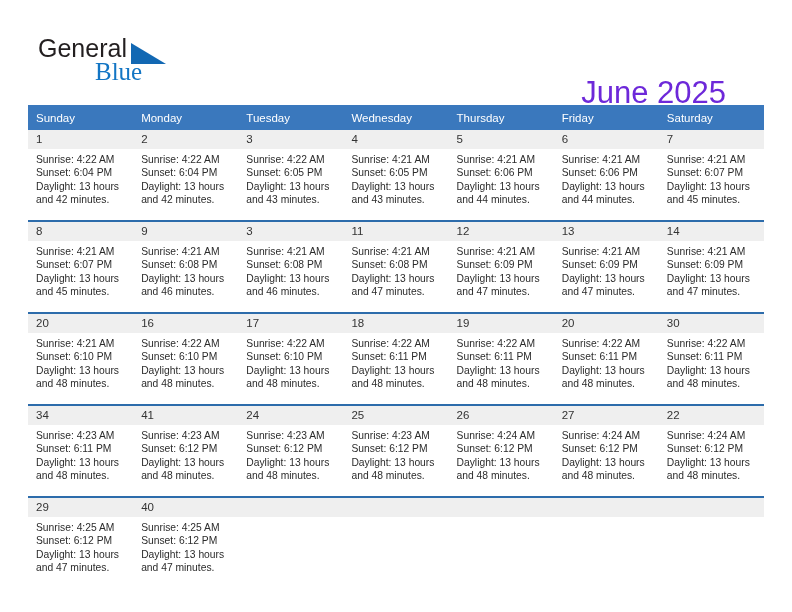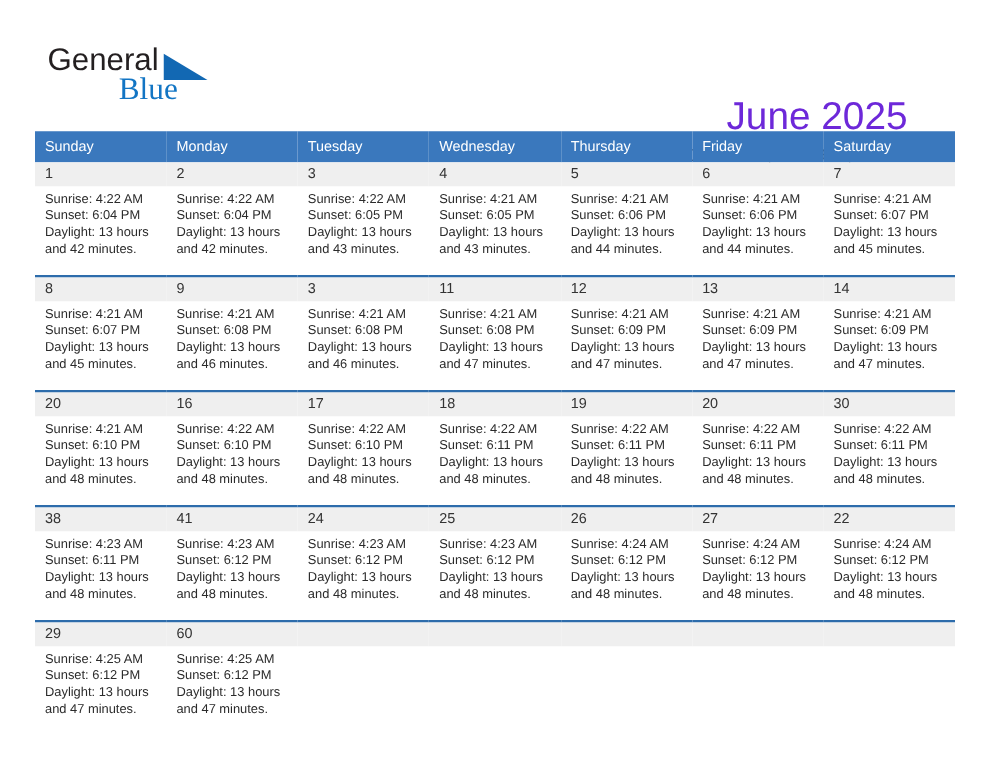--- a/index.html
+++ b/index.html
@@ -404,21 +404,21 @@
                 <div>Sunset: 6:11 PM</div>
                 <div>Daylight: 13 hours</div>
                 <div>and 48 minutes.</div>
               </div>
             </div>
           </td>
         </tr>
         <tr class="week-row">
           <td>
             <div class="cell-inner">
-              <div class="daynum-band">38</div>
+              <div class="daynum-band">34</div>
               <div class="cell-body">
                 <div>Sunrise: 4:23 AM</div>
                 <div>Sunset: 6:11 PM</div>
                 <div>Daylight: 13 hours</div>
                 <div>and 48 minutes.</div>
               </div>
             </div>
           </td>
           <td>
             <div class="cell-inner">
@@ -494,21 +494,21 @@
               <div class="cell-body">
                 <div>Sunrise: 4:25 AM</div>
                 <div>Sunset: 6:12 PM</div>
                 <div>Daylight: 13 hours</div>
                 <div>and 47 minutes.</div>
               </div>
             </div>
           </td>
           <td>
             <div class="cell-inner">
-              <div class="daynum-band">60</div>
+              <div class="daynum-band">40</div>
               <div class="cell-body">
                 <div>Sunrise: 4:25 AM</div>
                 <div>Sunset: 6:12 PM</div>
                 <div>Daylight: 13 hours</div>
                 <div>and 47 minutes.</div>
               </div>
             </div>
           </td>
           <td>
             <div class="cell-inner cell-empty">

